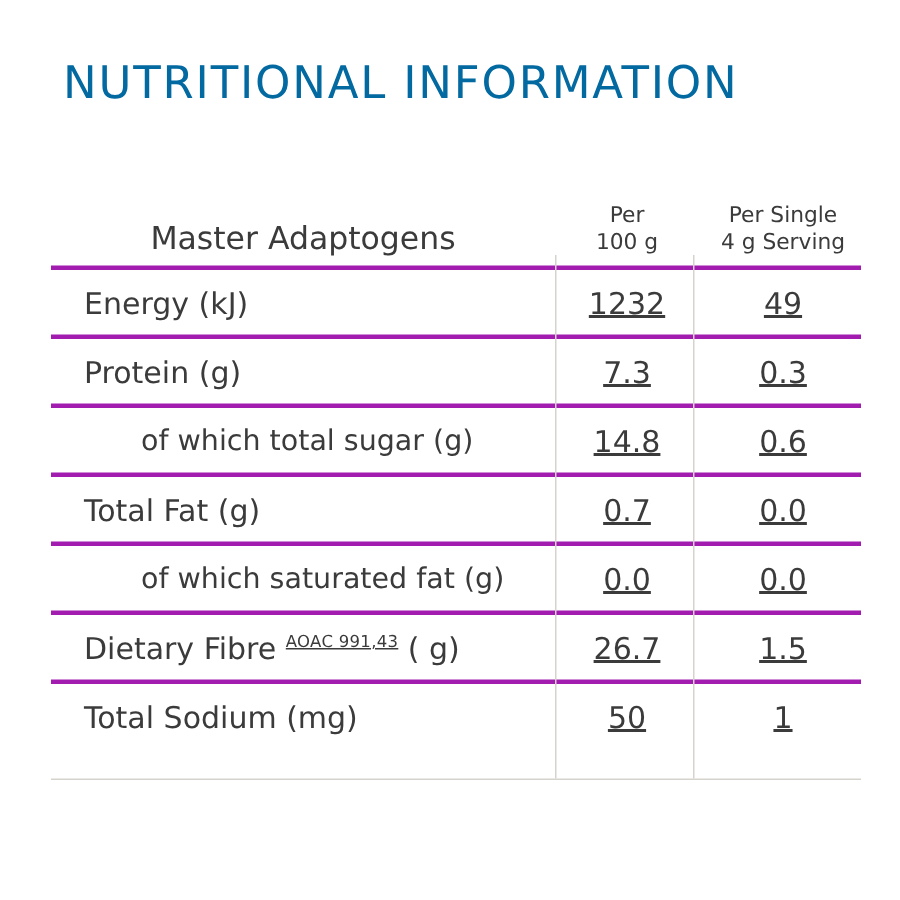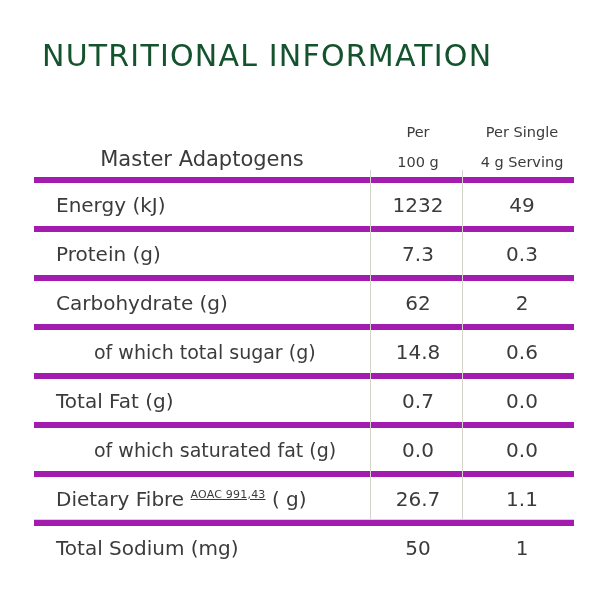--- a/index.html
+++ b/index.html
@@ -17,21 +17,21 @@
   .page {
     position: relative;
     width: 600px;
     height: 600px;
     box-sizing: border-box;
     padding: 30px 30px 0 30px;
   }
   .title {
     font-size: 30px;
     letter-spacing: 1.2px;
-    color: #14532d;
+    color: #0369a1;
     font-weight: 400;
     margin: 8px 0 0 12px;
     white-space: nowrap;
   }
   table.nutri {
     width: 540px;
     margin-top: 44px;
     margin-left: 4px;
     border-collapse: collapse;
     table-layout: fixed;
@@ -59,39 +59,40 @@
     padding-bottom: 6px !important;
   }
   .hdr-num {
     font-size: 14.5px;
     text-align: center;
     line-height: 1.25;
     vertical-align: bottom !important;
     padding-bottom: 6px !important;
   }
   .hdr-num .l1 { display: block; }
-  .hdr-num .l2 { display: block; margin-top: 12px; }
+  .hdr-num .l2 { display: block; }
 
   tbody tr.data-row td {
     height: 43px;
-    border-top: 6px solid #a21caf;
+    border-top: 3px solid #a21caf;
   }
   tbody tr.data-row td.lbl {
     font-size: 20px;
     text-align: left;
     padding-left: 22px;
     white-space: nowrap;
   }
   tbody tr.data-row td.lbl.indent {
     padding-left: 60px;
     font-size: 19px;
   }
   tbody tr.data-row td.num {
     font-size: 20px;
     text-align: center;
+    text-decoration: underline;
   }
   .sup {
     font-size: 11px;
     vertical-align: super;
     letter-spacing: 0.2px;
     text-decoration: underline;
   }
   
   .vline {
     position: absolute;
@@ -142,43 +143,38 @@
           <td class="lbl"><span>Energy (kJ)</span></td>
           <td class="num">1232</td>
           <td class="num">49</td>
         </tr>
         <tr class="data-row">
           <td class="lbl"><span>Protein (g)</span></td>
           <td class="num">7.3</td>
           <td class="num">0.3</td>
         </tr>
         <tr class="data-row">
-          <td class="lbl"><span>Carbohydrate (g)</span></td>
-          <td class="num">62</td>
-          <td class="num">2</td>
-        </tr>
-        <tr class="data-row">
           <td class="lbl indent"><span>of which total sugar (g)</span></td>
           <td class="num">14.8</td>
           <td class="num">0.6</td>
         </tr>
         <tr class="data-row">
           <td class="lbl"><span>Total Fat (g)</span></td>
           <td class="num">0.7</td>
           <td class="num">0.0</td>
         </tr>
         <tr class="data-row">
           <td class="lbl indent"><span>of which saturated fat (g)</span></td>
           <td class="num">0.0</td>
           <td class="num">0.0</td>
         </tr>
         <tr class="data-row">
           <td class="lbl"><span>Dietary Fibre </span><span class="sup">AOAC 991,43</span><span> ( g)</span></td>
           <td class="num">26.7</td>
-          <td class="num">1.1</td>
+          <td class="num">1.5</td>
         </tr>
         <tr class="data-row">
           <td class="lbl"><span>Total Sodium (mg)</span></td>
           <td class="num">50</td>
           <td class="num">1</td>
         </tr>
       </tbody>
   </table>
 
   <div class="vline v1"></div>

